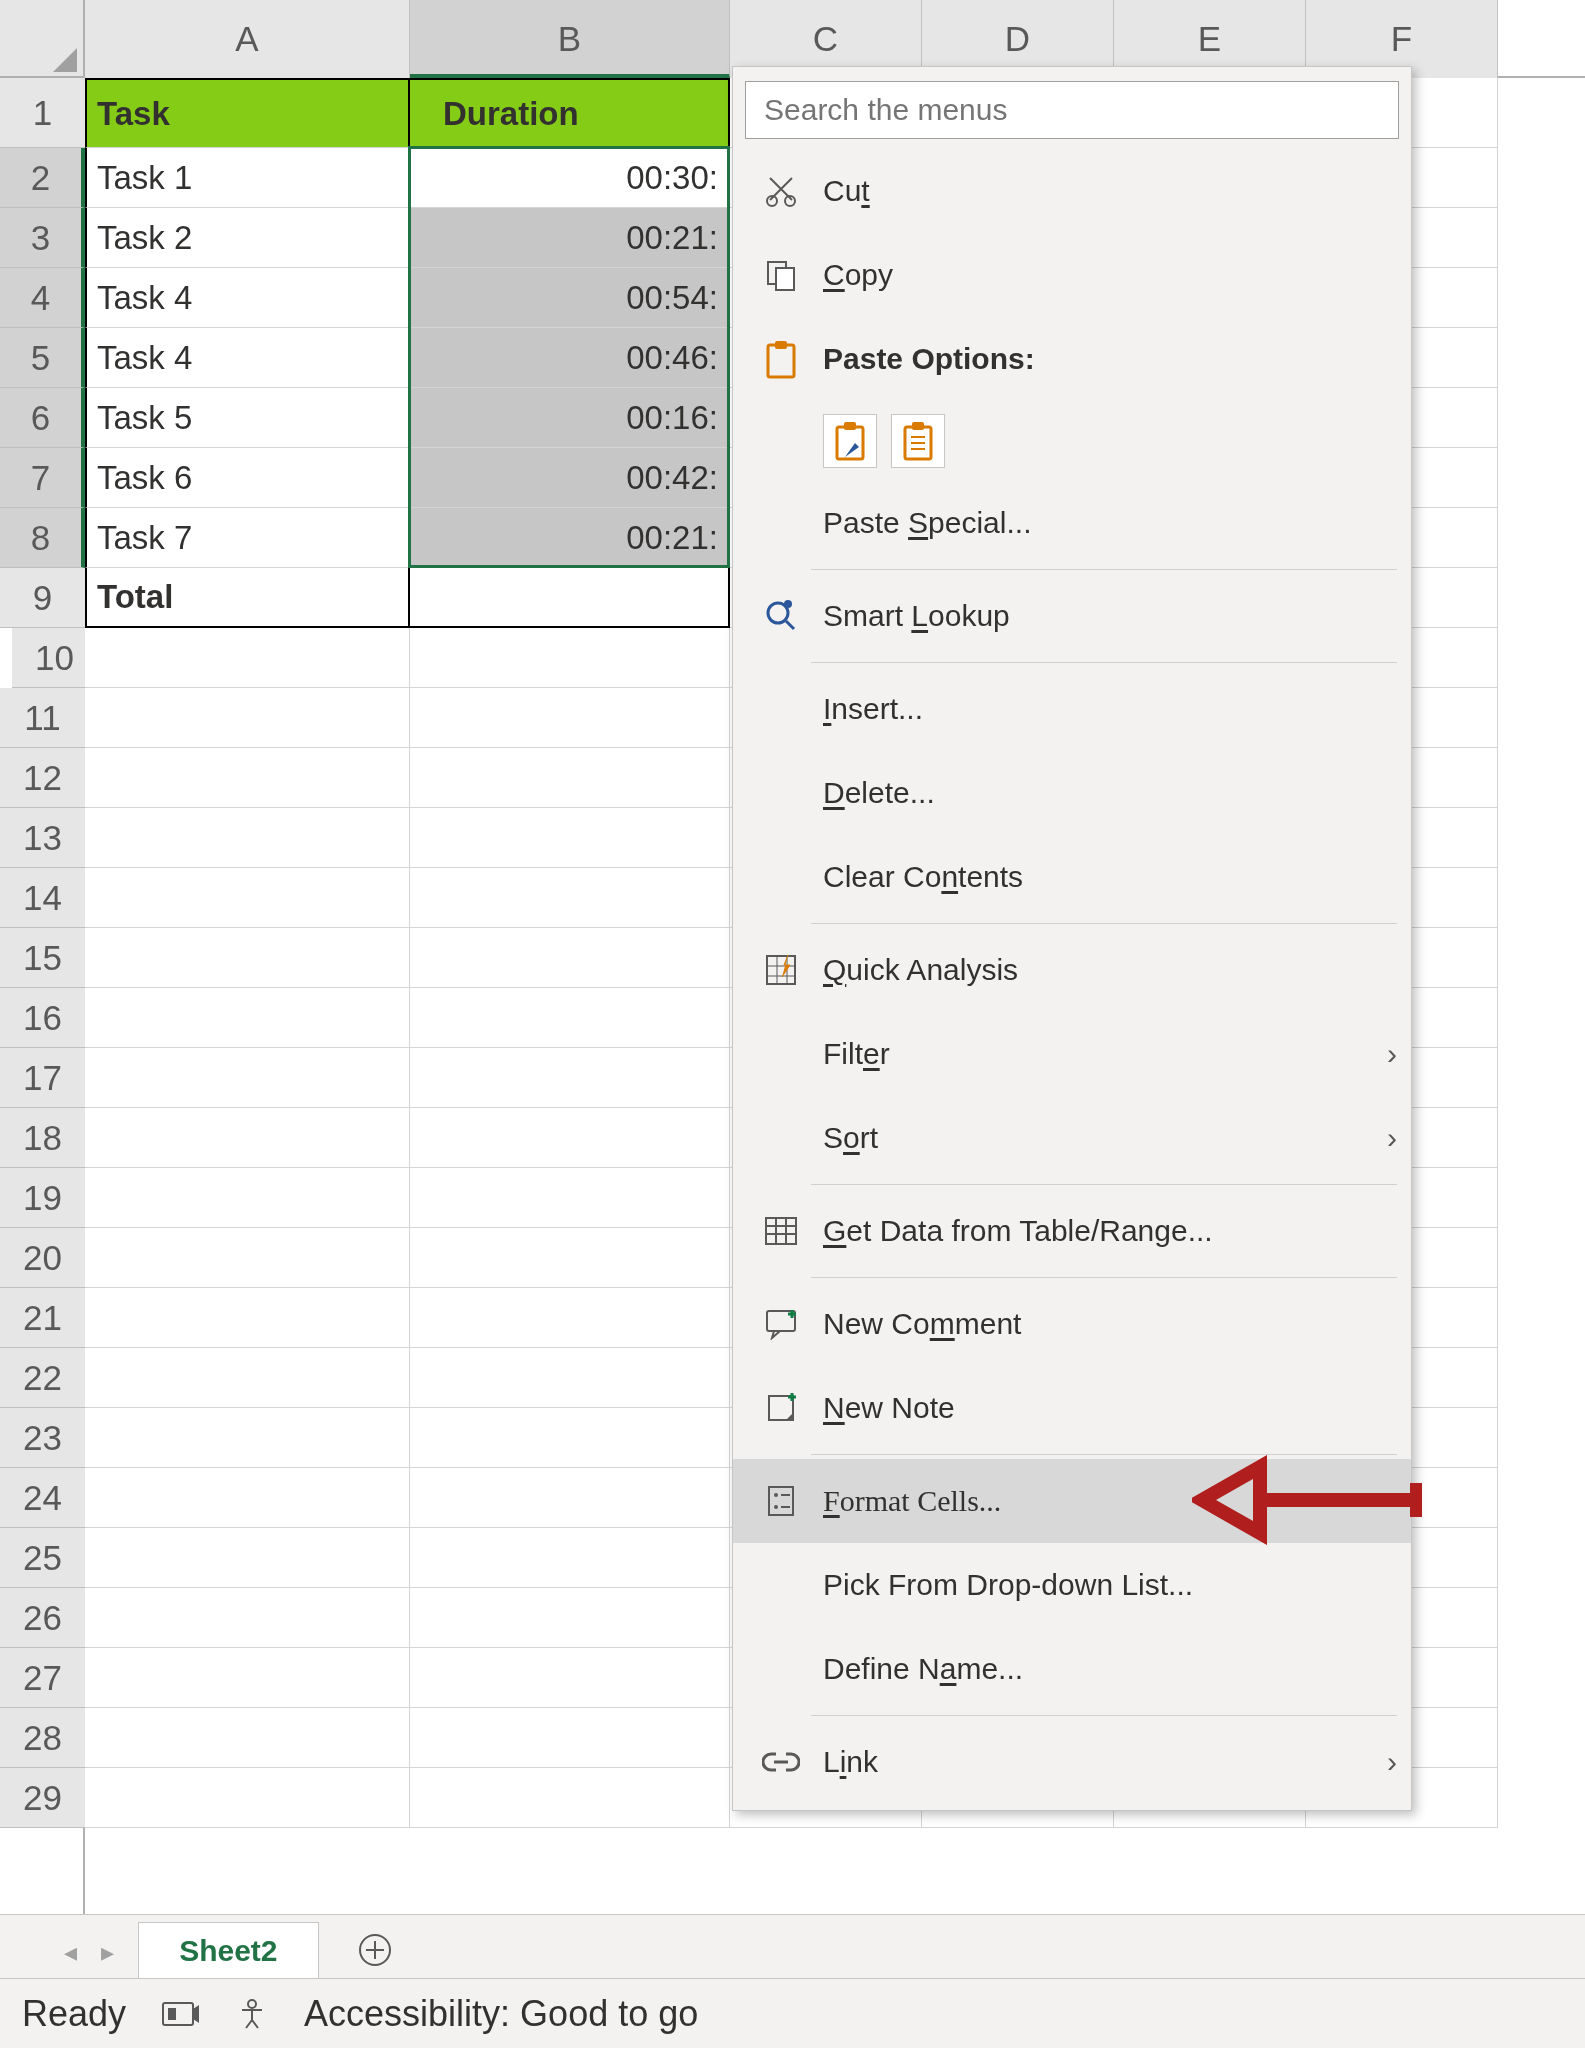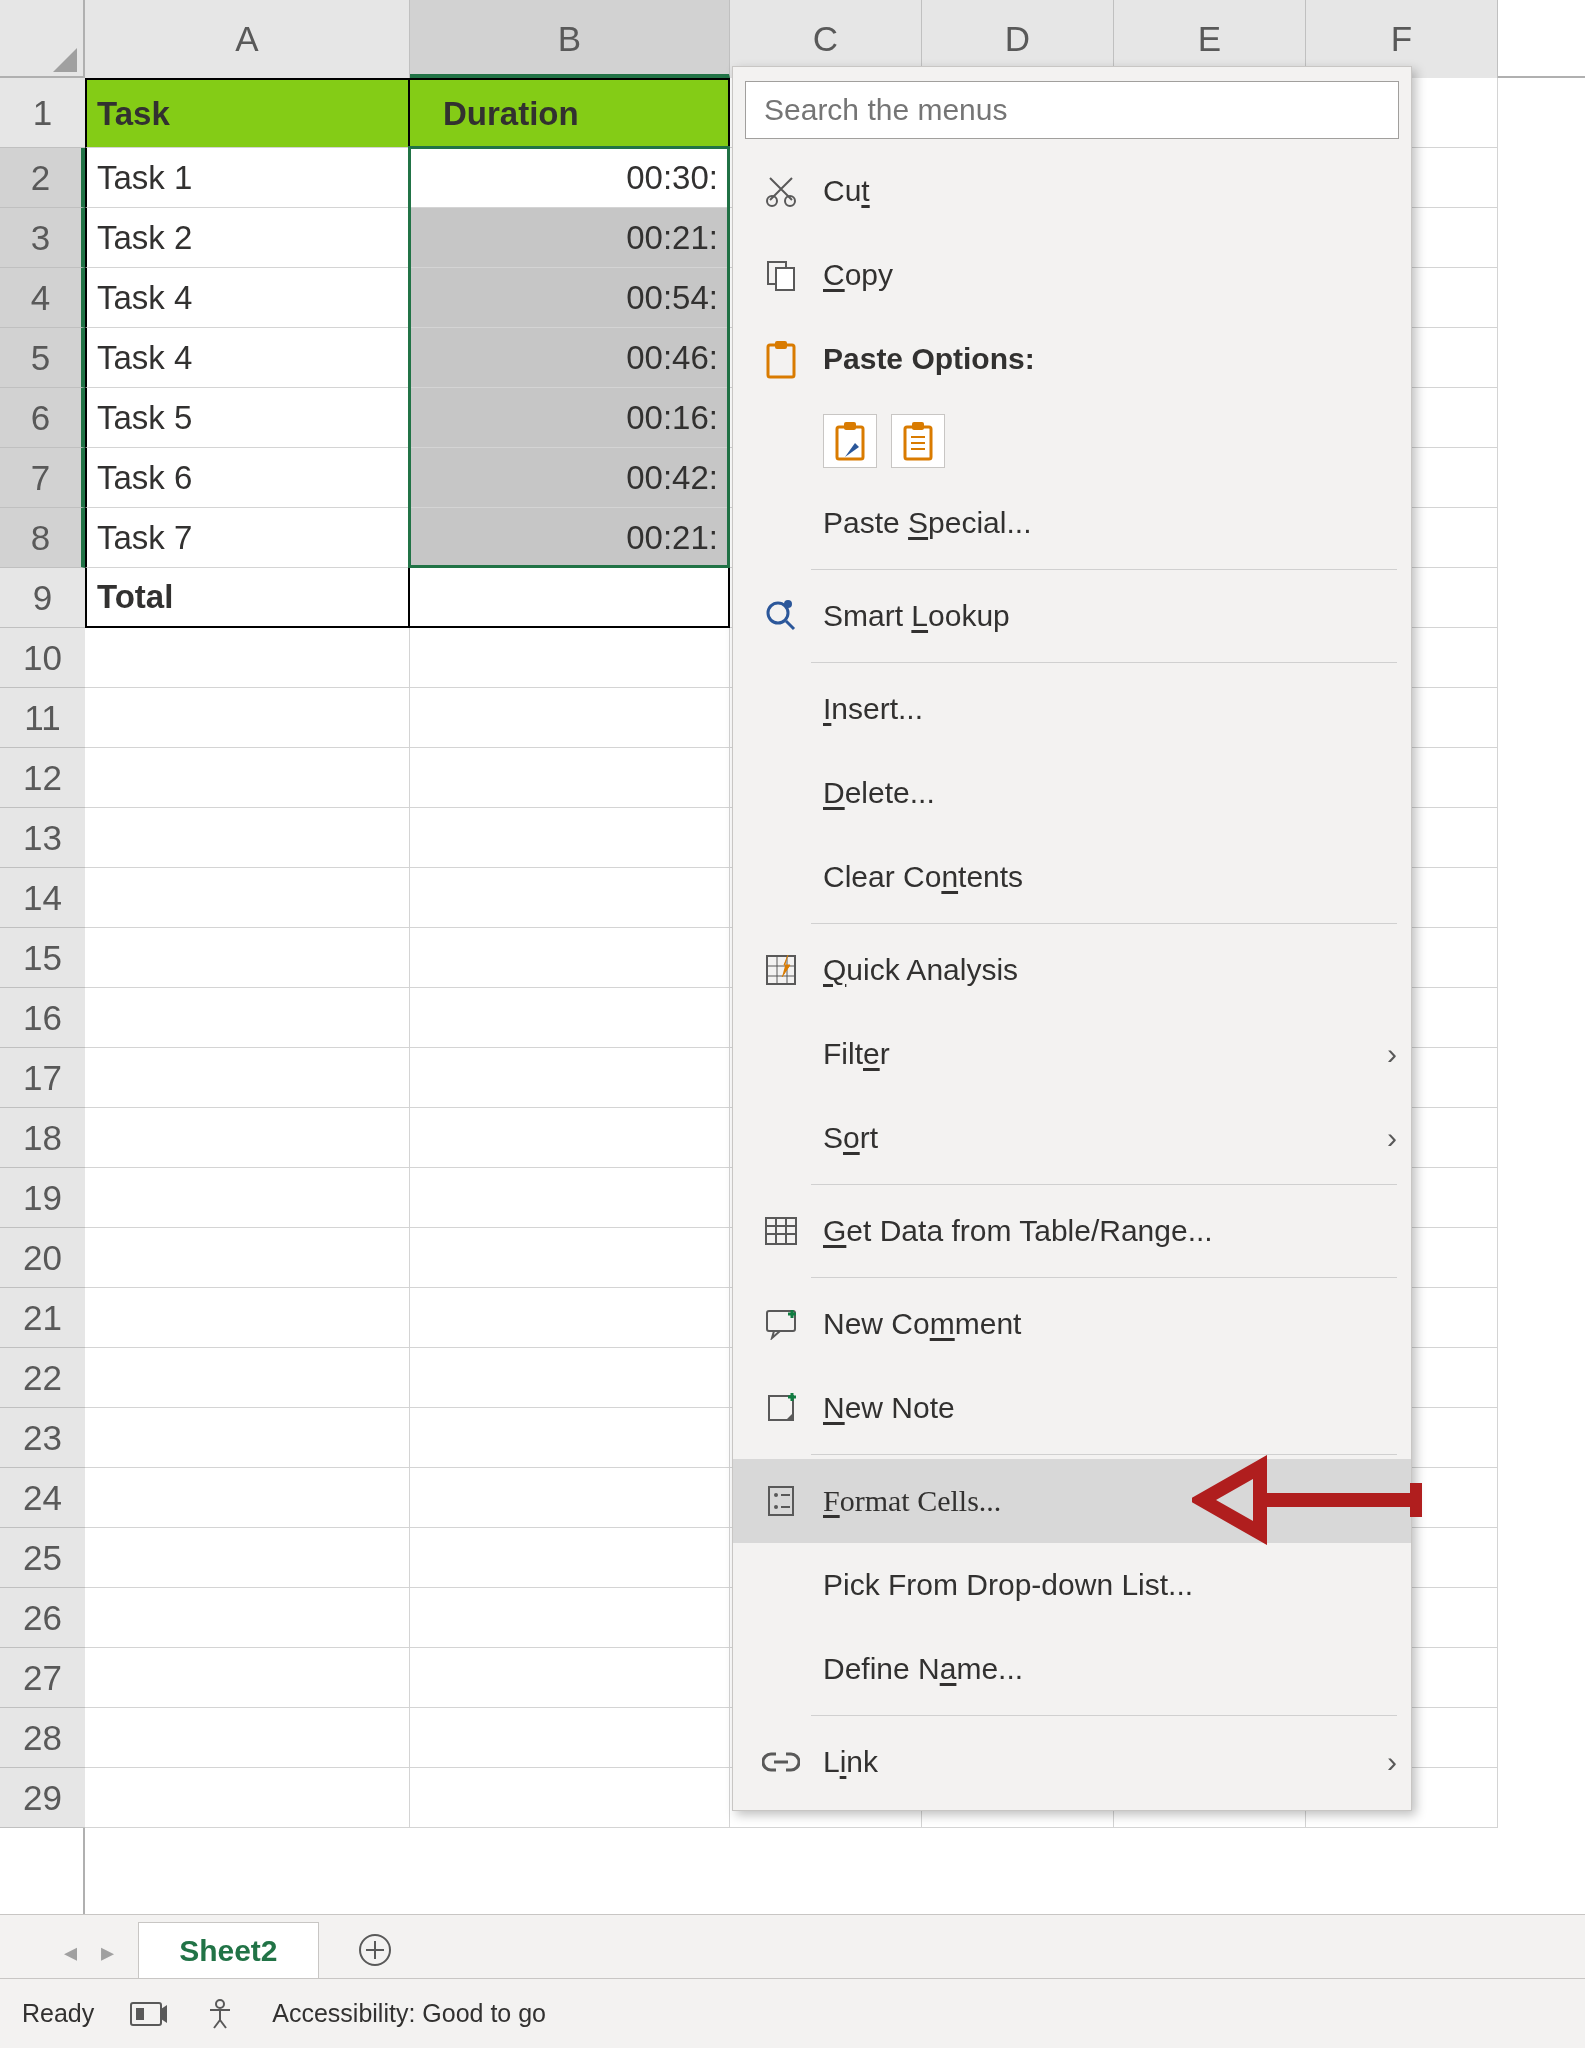--- a/index.html
+++ b/index.html
@@ -206,21 +206,21 @@
   margin-bottom:2px;
 }
 
 .status-bar{
   position:absolute;
   left:0;right:0;bottom:0;
   height:70px;
   display:flex;align-items:center;
   padding:0 22px;
   gap:36px;
-  font-size:25px;
+  font-size:36px;
   background:#f3f2f1;
   border-top:1px solid #c8c6c4;
 }
 .status-bar .ico{display:flex;align-items:center;}
 
 
 .wA{width:325px;}
 .wB{width:320px;}
 .wC{width:192px;}
 .wD{width:192px;}
@@ -245,21 +245,21 @@
 <div class="row-headers" id="rowHeaders">
     <div class="row-header" style="height: 70px;">1</div>
     <div class="row-header sel" style="height: 60px;">2</div>
     <div class="row-header sel" style="height: 60px;">3</div>
     <div class="row-header sel" style="height: 60px;">4</div>
     <div class="row-header sel" style="height: 60px;">5</div>
     <div class="row-header sel" style="height: 60px;">6</div>
     <div class="row-header sel" style="height: 60px;">7</div>
     <div class="row-header sel" style="height: 60px;">8</div>
     <div class="row-header" style="height: 60px;">9</div>
-    <div class="row-header" style="height: 60px;">10</div>
+    <div class="row-header" style="height: 60px; margin-left: 12px;">10</div>
     <div class="row-header" style="height: 60px;">11</div>
     <div class="row-header" style="height: 60px;">12</div>
     <div class="row-header" style="height: 60px;">13</div>
     <div class="row-header" style="height: 60px;">14</div>
     <div class="row-header" style="height: 60px;">15</div>
     <div class="row-header" style="height: 60px;">16</div>
     <div class="row-header" style="height: 60px;">17</div>
     <div class="row-header" style="height: 60px;">18</div>
     <div class="row-header" style="height: 60px;">19</div>
     <div class="row-header" style="height: 60px;">20</div>

